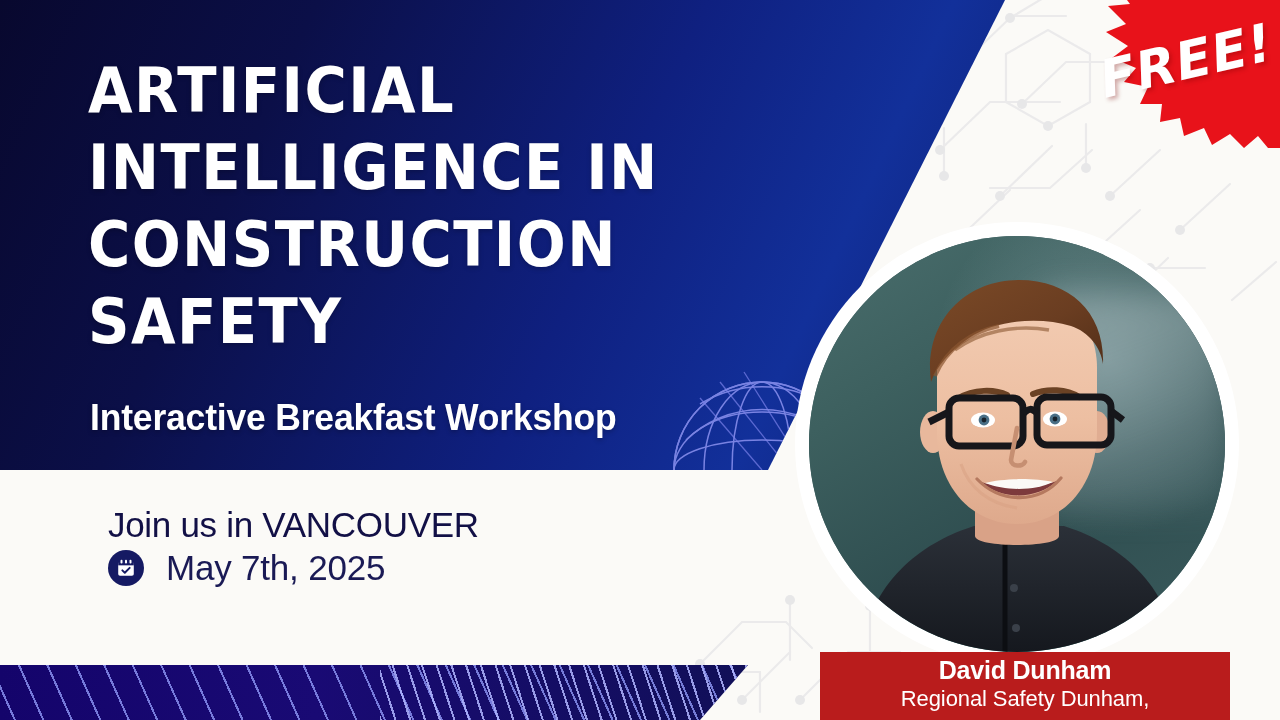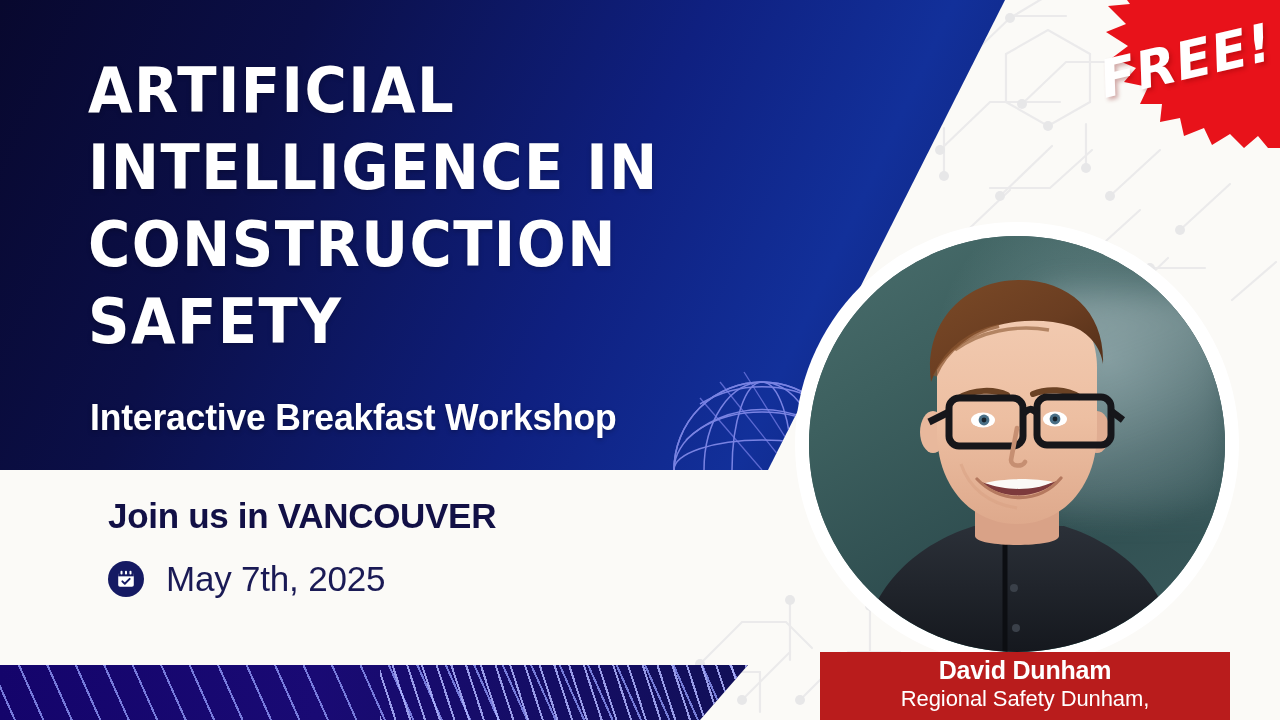--- a/index.html
+++ b/index.html
@@ -125,31 +125,31 @@
   }
 
   
   .info {
     position: absolute;
     left: 108px;
     top: 494px;
   }
   .info-city {
     font-family: "Liberation Sans", sans-serif;
-    font-weight: 700;
+    font-weight: 400;
     font-size: 35px;
     line-height: 44px;
     color: #121046;
     letter-spacing: -0.3px;
     white-space: nowrap;
+    margin-top: 9px;
   }
   .info-row {
     display: flex;
     align-items: center;
-    margin-top: 20px;
     height: 42px;
   }
   .info-icon {
     width: 36px;
     height: 36px;
     border-radius: 50%;
     background: #151a63;
     display: flex;
     align-items: center;
     justify-content: center;

